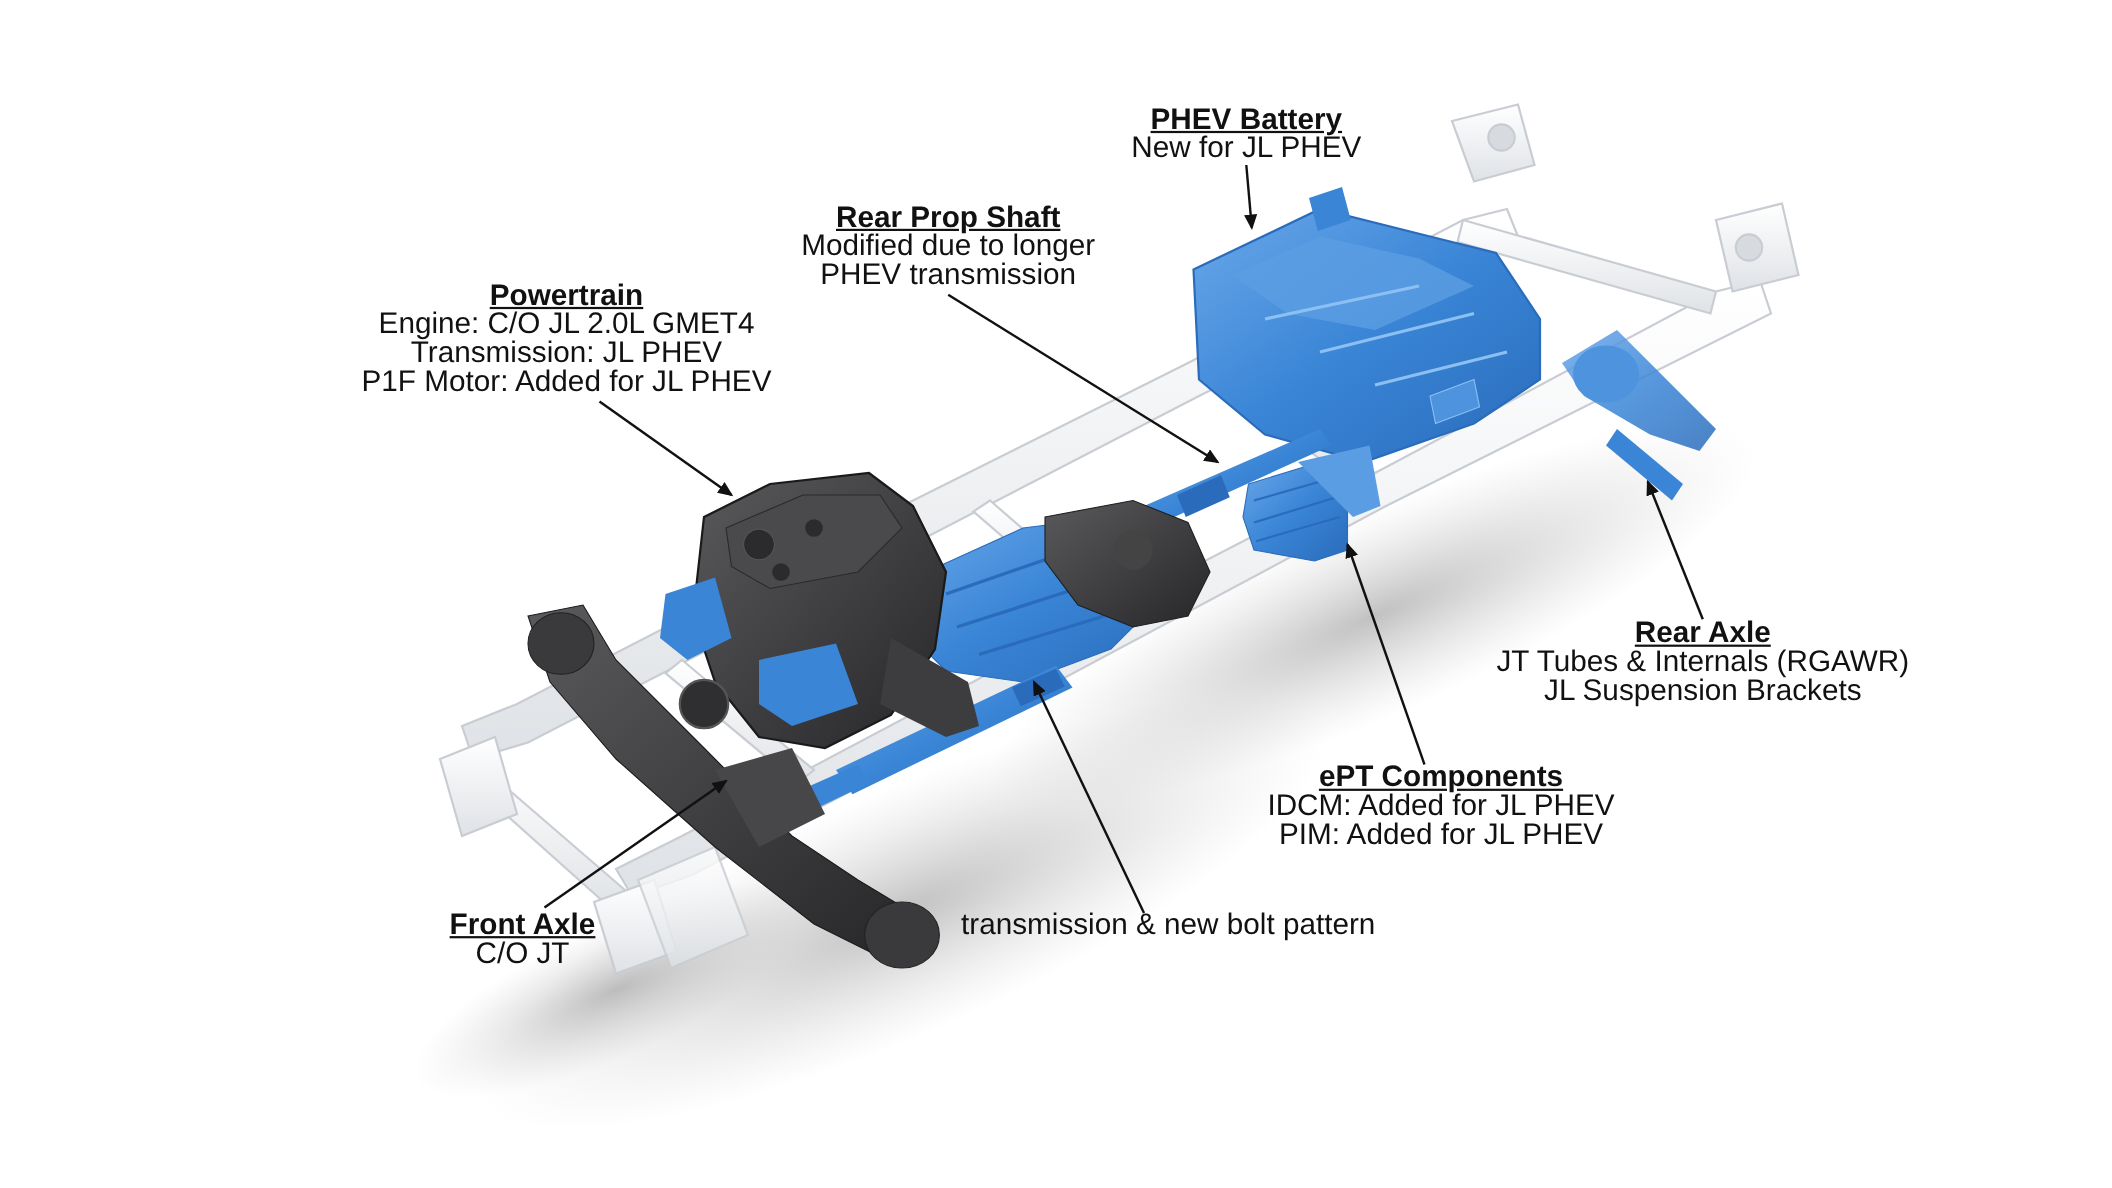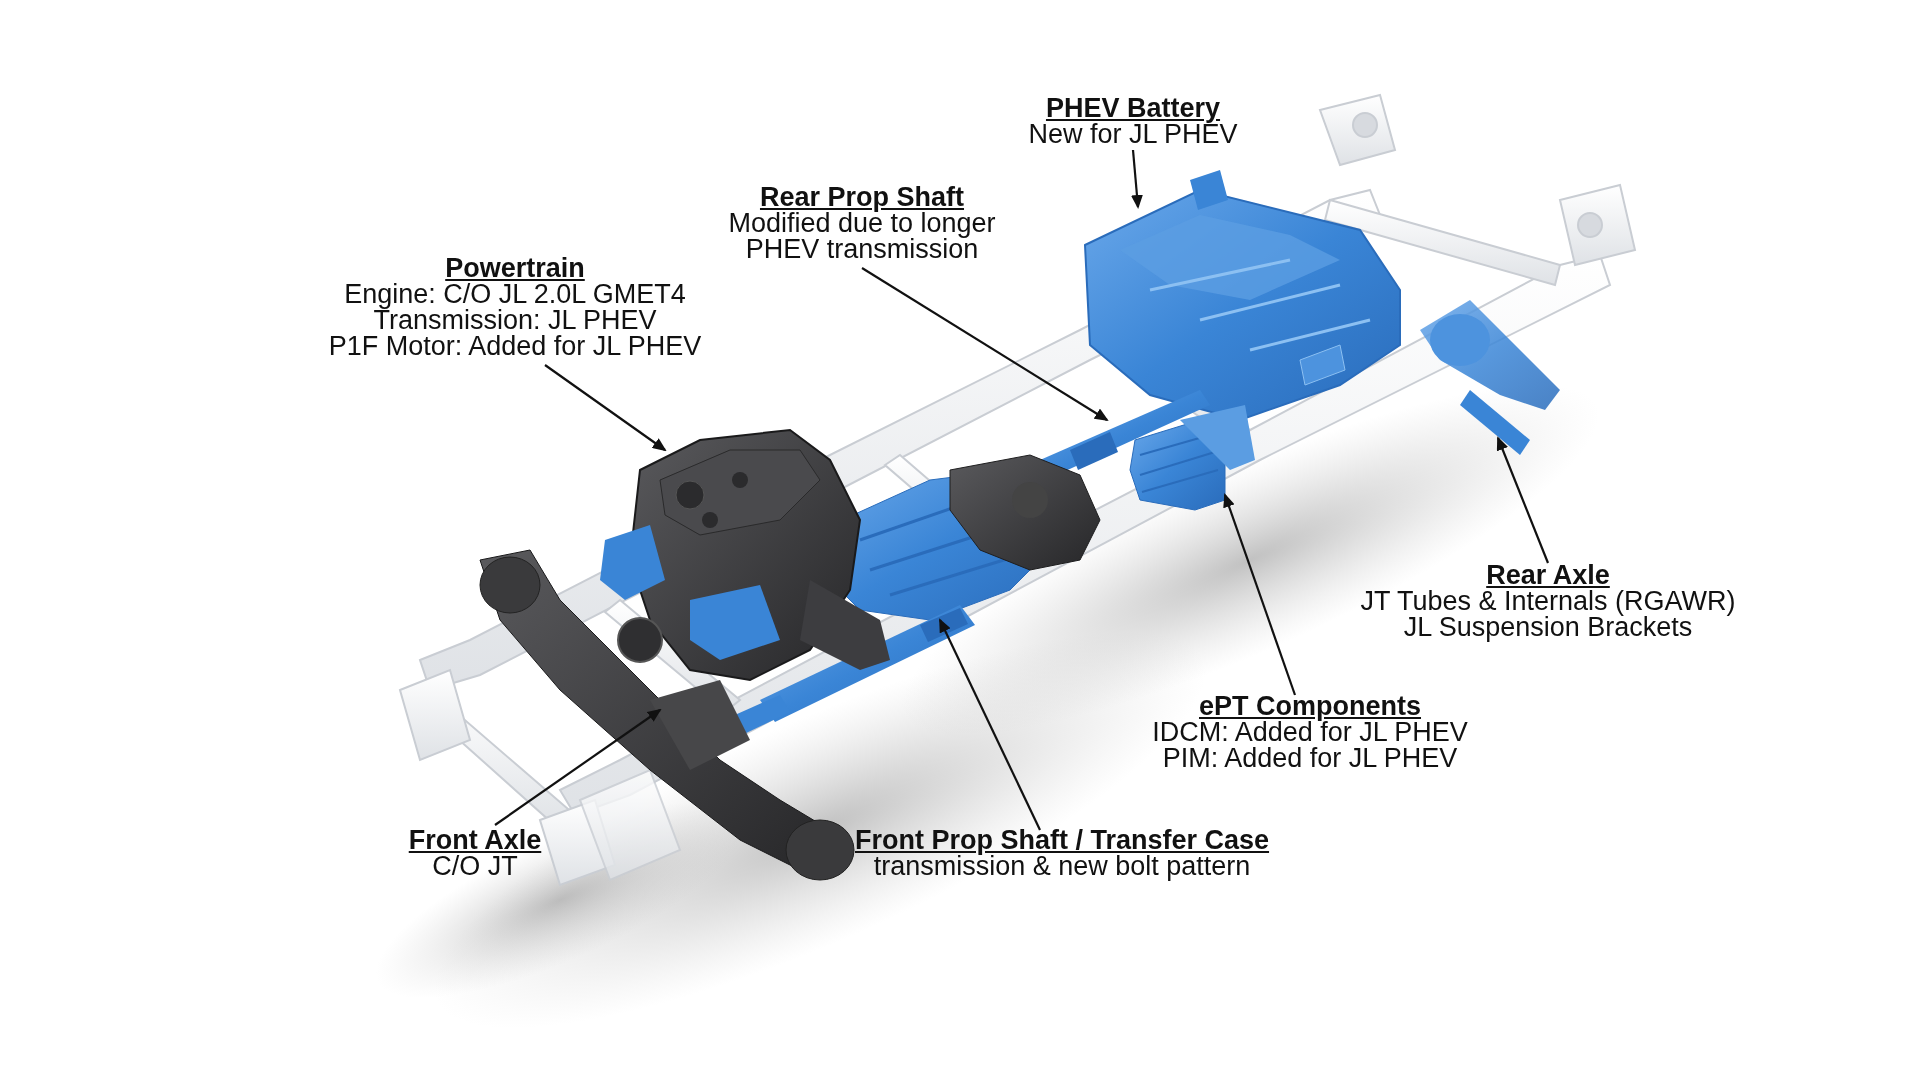--- a/index.html
+++ b/index.html
@@ -162,20 +162,19 @@
   <span class="line">JL Suspension Brackets</span>
 </div>
 
 <div class="callout" style="left:1310px; top:693px;">
   <span class="title">ePT Components</span>
   <span class="line">IDCM: Added for JL PHEV</span>
   <span class="line">PIM: Added for JL PHEV</span>
 </div>
 
 <div class="callout" style="left:1062px; top:827px;">
-  <span class="title">Front Prop Shaft / Transfer Case</span>
   <span class="line">transmission &amp; new bolt pattern</span>
 </div>
 
 <div class="callout" style="left:475px; top:827px;">
   <span class="title">Front Axle</span>
   <span class="line">C/O JT</span>
 </div>
 
 </body></html>

